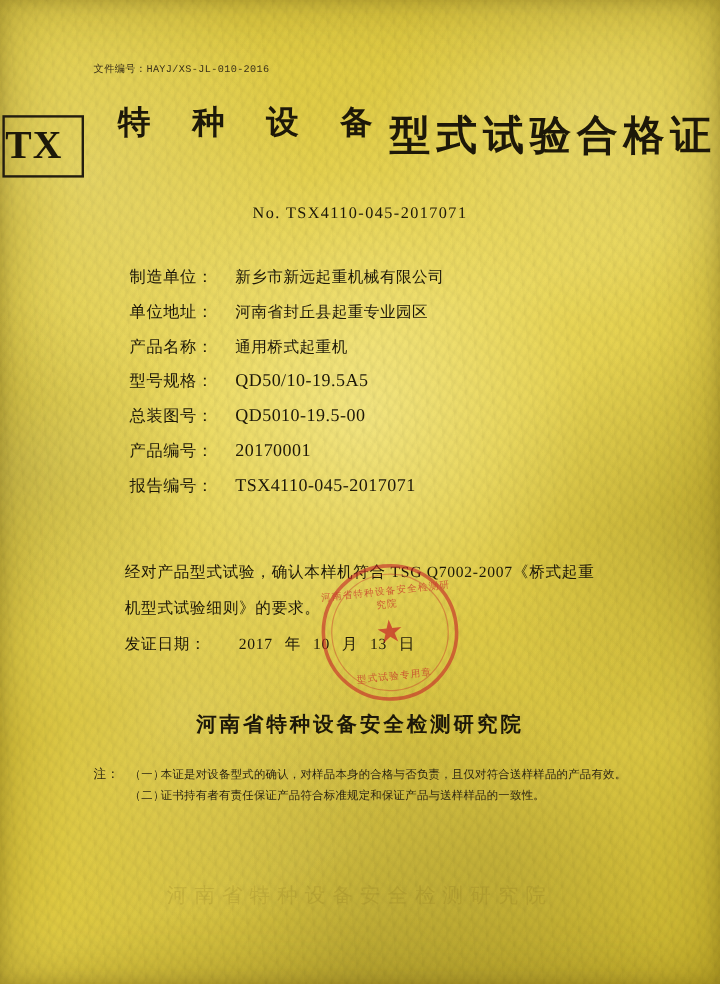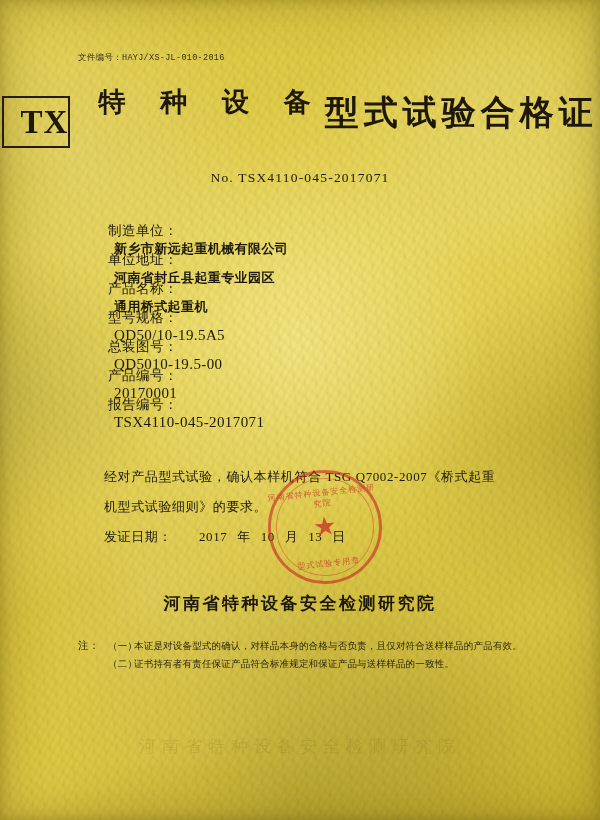--- a/index.html
+++ b/index.html
@@ -80,21 +80,21 @@
     display: flex;
     justify-content: center;
     align-items: flex-start;
   }
   .tx-box {
     width: 64px;
     height: 48px;
     border: 2px solid #231d10;
     display: flex;
     align-items: center;
-    justify-content: flex-end;
+    justify-content: flex-start;
     margin-top: 12px;
     margin-right: 18px;
   }
   .tx-box span {
     font-size: 33px;
     font-weight: bold;
     letter-spacing: 1px;
     color: #1d1809;
     font-family: "Liberation Serif", serif;
     line-height: 1;
@@ -133,39 +133,37 @@
   .fields {
     position: absolute;
     left: 108px;
     top: 222px;
     width: 400px;
   }
   .field-row {
     display: flex;
     align-items: baseline;
     height: 29px;
-    flex-direction: column;
   }
   .field-label {
     width: 82px;
     font-size: 13.5px;
     color: #1d1809;
     letter-spacing: 0.5px;
     white-space: nowrap;
   }
   .field-value {
     font-size: 15px;
     color: #1d1809;
     letter-spacing: 0.4px;
     padding-left: 6px;
     font-family: "Liberation Serif", serif;
   }
   .field-value.cn {
     font-size: 13px;
-    font-weight: bold;
   }
 
   
   .statement {
     position: absolute;
     left: 104px;
     top: 462px;
     width: 404px;
     font-size: 13px;
     line-height: 30px;

